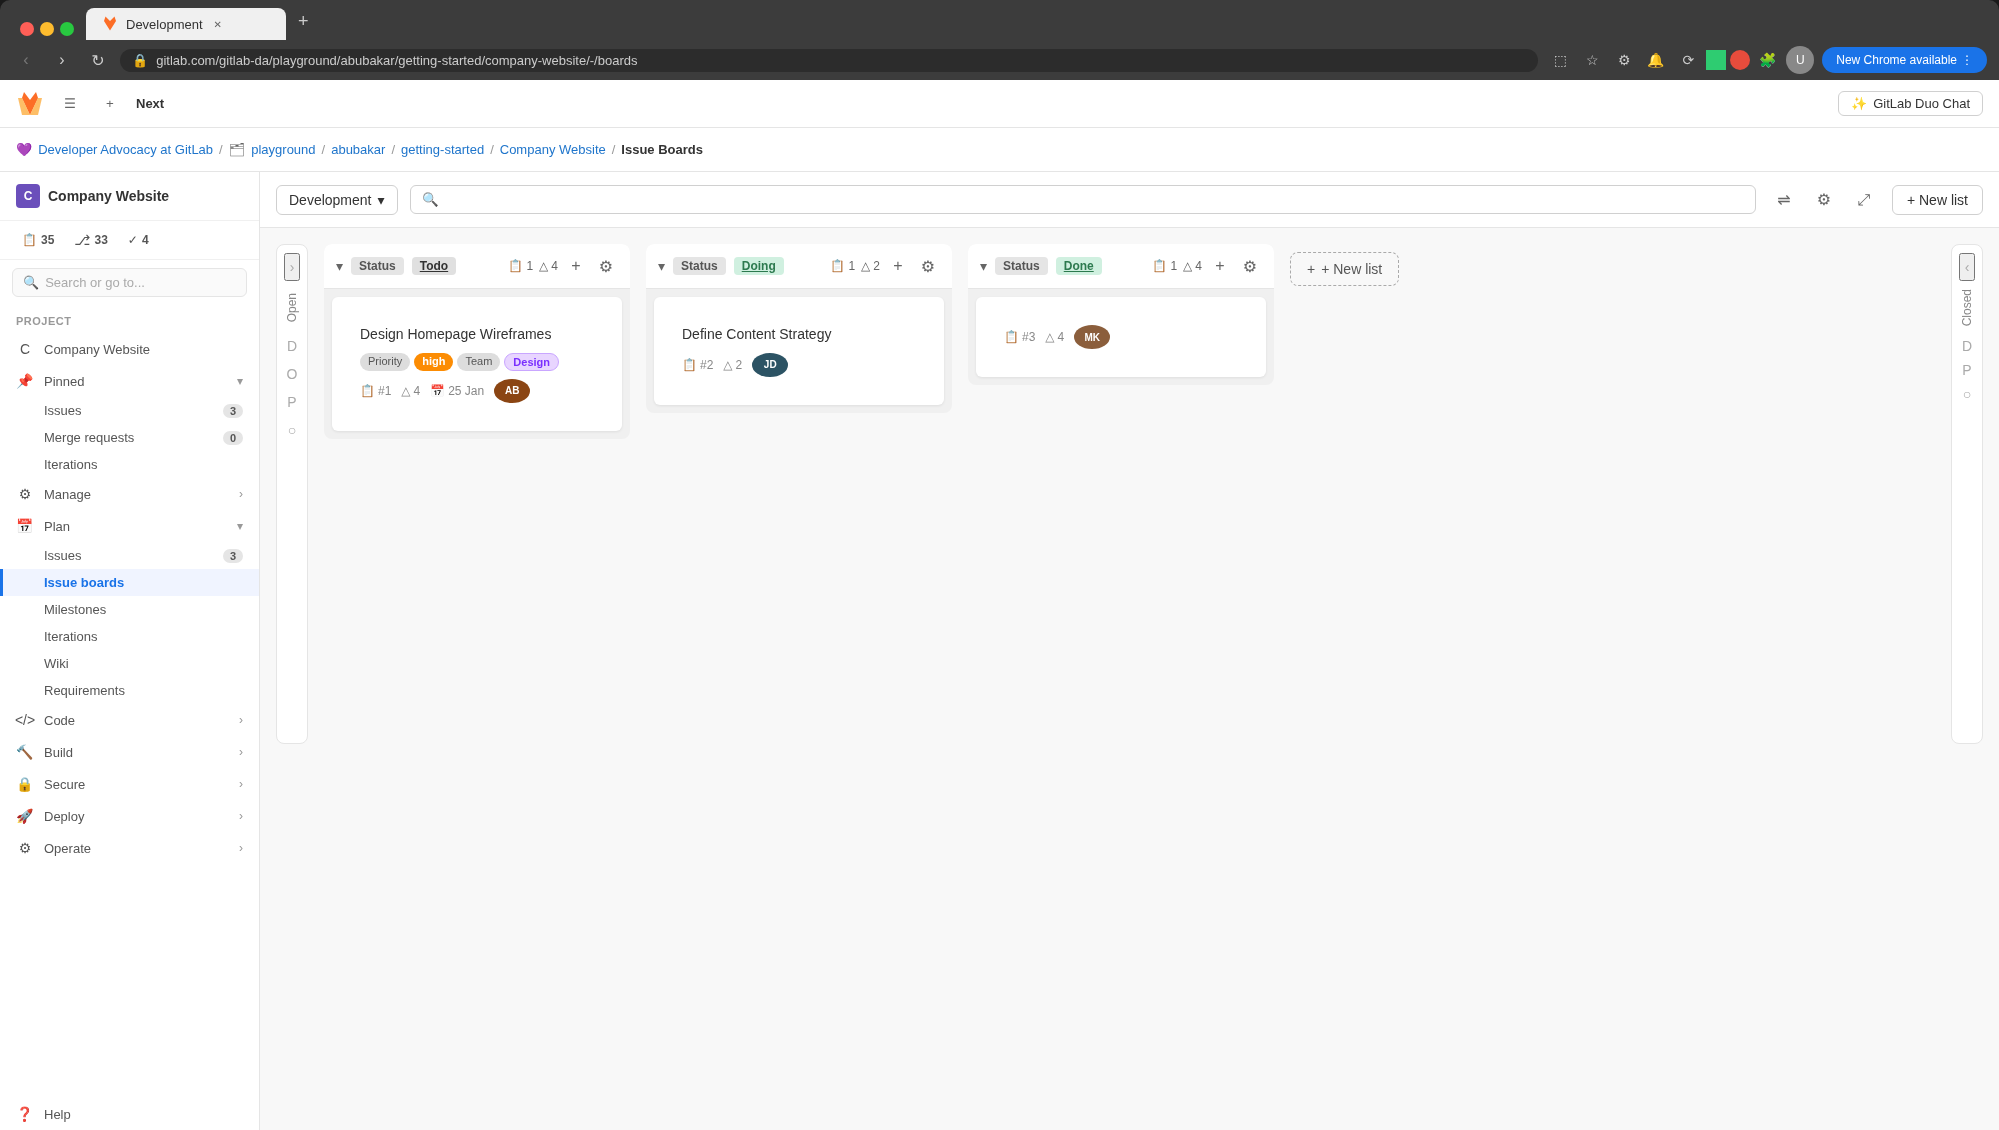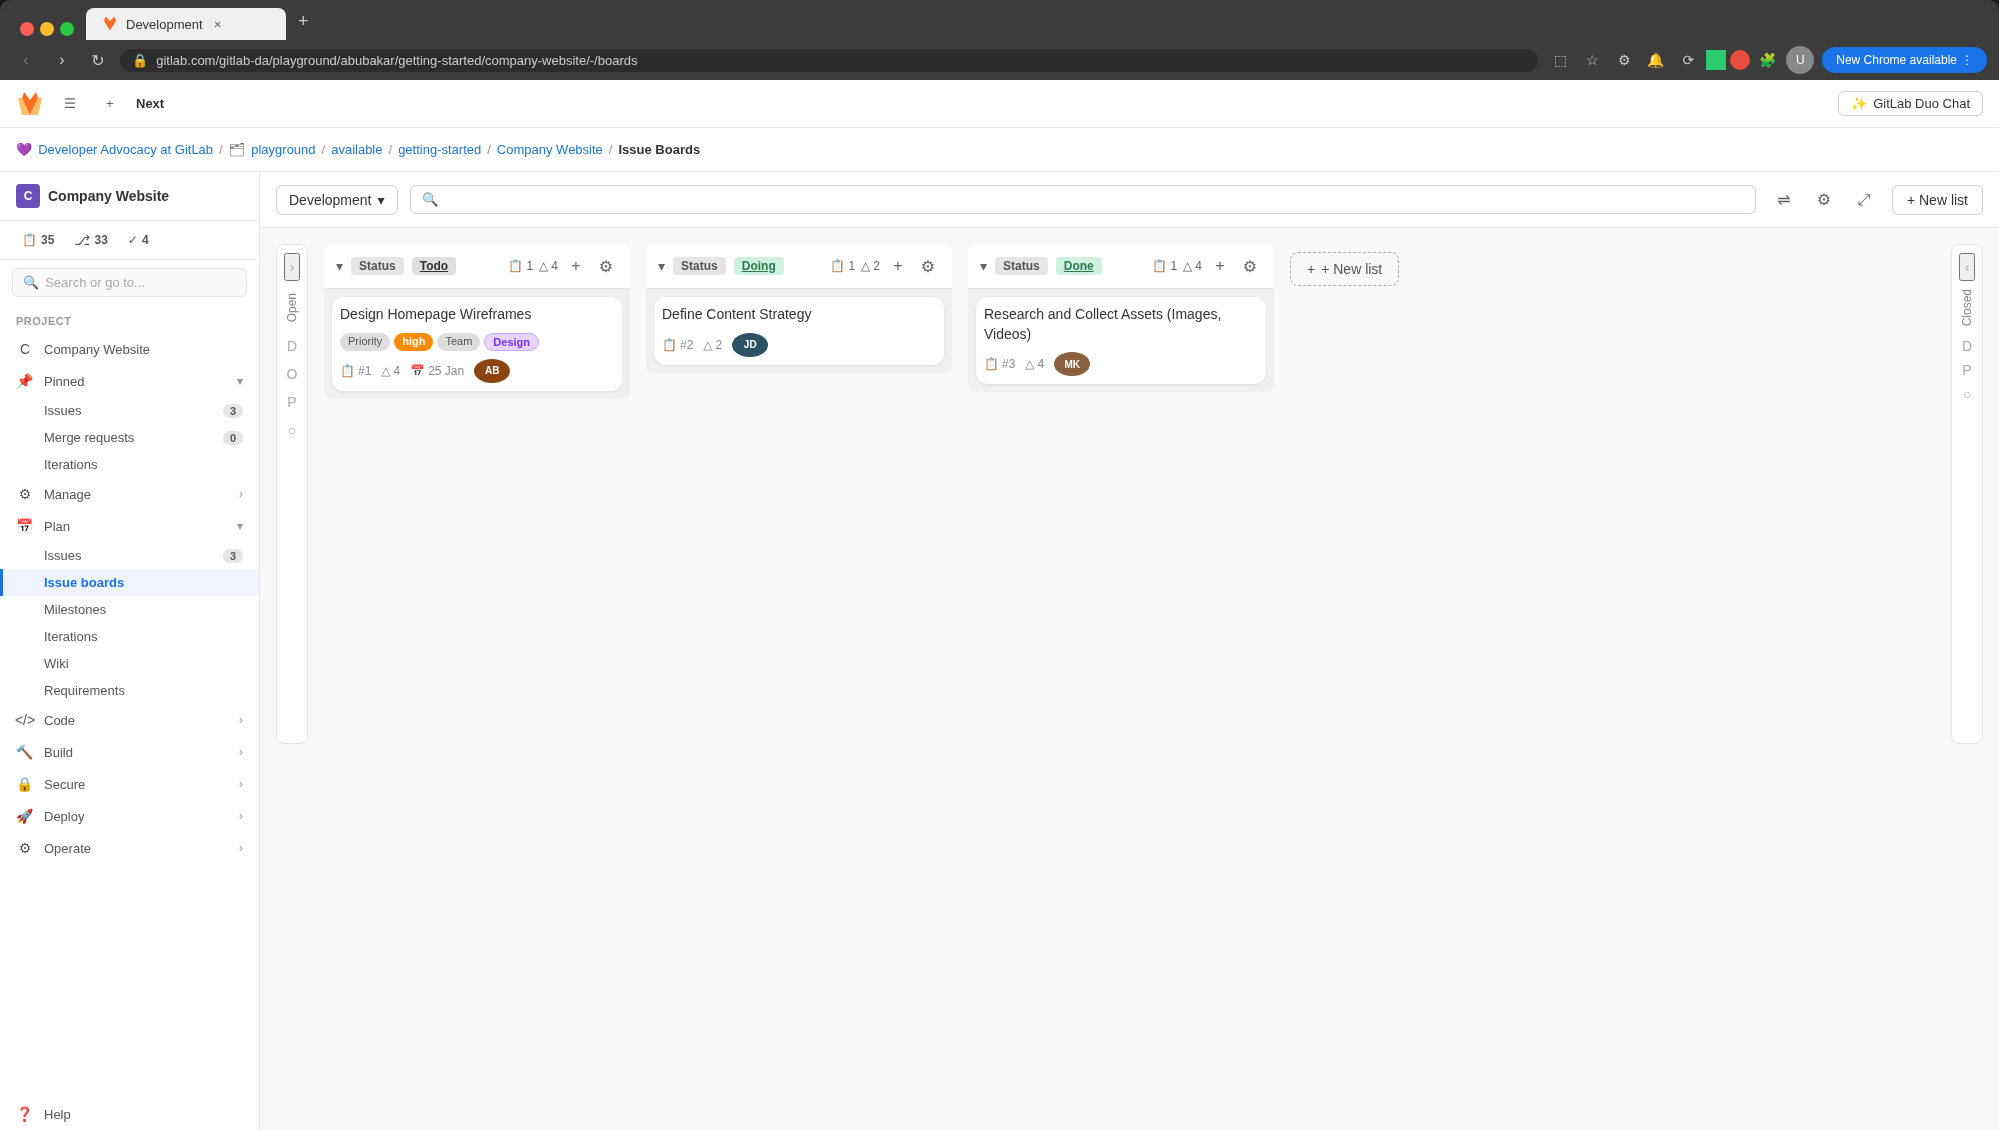--- a/index.html
+++ b/index.html
@@ -105,21 +105,21 @@
     .board-collapse-btn { background: none; border: none; cursor: pointer; color: #666; font-size: 14px; }
     .status-badge { border-radius: 4px; padding: 2px 8px; font-size: 12px; font-weight: 600; }
     .status-todo { background: #e5e5e5; color: #555; }
     .status-label { font-size: 12px; font-weight: 600; color: #333; background: #e0e0e0; border-radius: 4px; padding: 2px 8px; text-decoration: underline; }
     .col-meta { display: flex; align-items: center; gap: 6px; margin-left: auto; font-size: 12px; color: #666; }
     .col-meta-item { display: flex; align-items: center; gap: 3px; }
     .col-action-btn { background: none; border: none; cursor: pointer; color: #666; font-size: 16px; width: 24px; height: 24px; display: flex; align-items: center; justify-content: center; border-radius: 4px; }
     .board-column-body { flex: 1; overflow-y: auto; padding: 8px; display: flex; flex-direction: column; gap: 8px; }
 
     
-    .issue-card { background: #fff; border-radius: 12px; padding: 8px; box-shadow: 0 1px 3px rgba(0,0,0,0.08); cursor: pointer; }
+    .issue-card { background: #fff; border-radius: 6px; padding: 28px; box-shadow: 0 1px 3px rgba(0,0,0,0.08); cursor: pointer; }
     .issue-card-title { font-size: 14px; font-weight: 500; color: #333; margin-bottom: 8px; line-height: 1.4; }
     .issue-card-labels { display: flex; gap: 4px; flex-wrap: wrap; margin-bottom: 8px; }
     .label-pill { border-radius: 20px; padding: 2px 8px; font-size: 11px; font-weight: 600; }
     .label-priority-high { background: #fc8c03; color: #fff; }
     .label-team { background: #ddd; color: #555; font-weight: 500; }
     .label-design { background: #e8d5ff; color: #7b2fff; border: 1px solid #c9a6ff; }
     .issue-card-footer { display: flex; align-items: center; gap: 10px; font-size: 12px; color: #888; }
     .issue-card-meta { display: flex; align-items: center; gap: 3px; }
     .avatar-placeholder { width: 36px; height: 24px; border-radius: 50%; background: #8b4513; display: flex; align-items: center; justify-content: center; color: white; font-size: 10px; font-weight: 700; }
     .avatar-dark { background: #2c5364; }
@@ -202,21 +202,21 @@
     </div>
   </div>
 
   <div class="breadcrumb-bar">
     <span class="heart-emoji">💜</span>
     <span class="breadcrumb-item">Developer Advocacy at GitLab</span>
     <span class="breadcrumb-sep">/</span>
     <span style="font-size:13px;">🗂</span>
     <span class="breadcrumb-item">playground</span>
     <span class="breadcrumb-sep">/</span>
-    <span class="breadcrumb-item">available</span>
+    <span class="breadcrumb-item">abubakar</span>
     <span class="breadcrumb-sep">/</span>
     <span class="breadcrumb-item">getting-started</span>
     <span class="breadcrumb-sep">/</span>
     <span class="breadcrumb-item">Company Website</span>
     <span class="breadcrumb-sep">/</span>
     <span class="breadcrumb-current">Issue Boards</span>
   </div>
 
   <div class="main-layout">
 
@@ -478,21 +478,20 @@
               <span class="col-meta-item">
                 <span>△</span>
                 <span>4</span>
               </span>
               <button class="col-action-btn">+</button>
               <button class="col-action-btn">⚙</button>
             </div>
           </div>
           <div class="board-column-body">
             <div class="issue-card">
-              <div class="issue-card-title">Research and Collect Assets (Images, Videos)</div>
               <div class="issue-card-footer">
                 <span class="issue-card-meta">
                   <span>📋</span>
                   <span>#3</span>
                 </span>
                 <span class="issue-card-meta">
                   <span>△</span>
                   <span>4</span>
                 </span>
                 <div class="avatar-placeholder" style="background:#8b5e3c;">MK</div>

